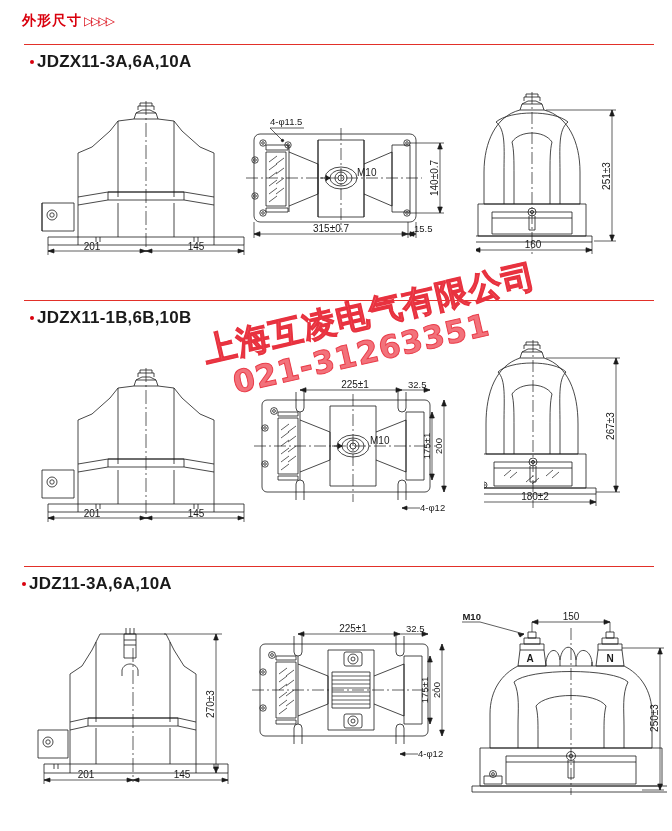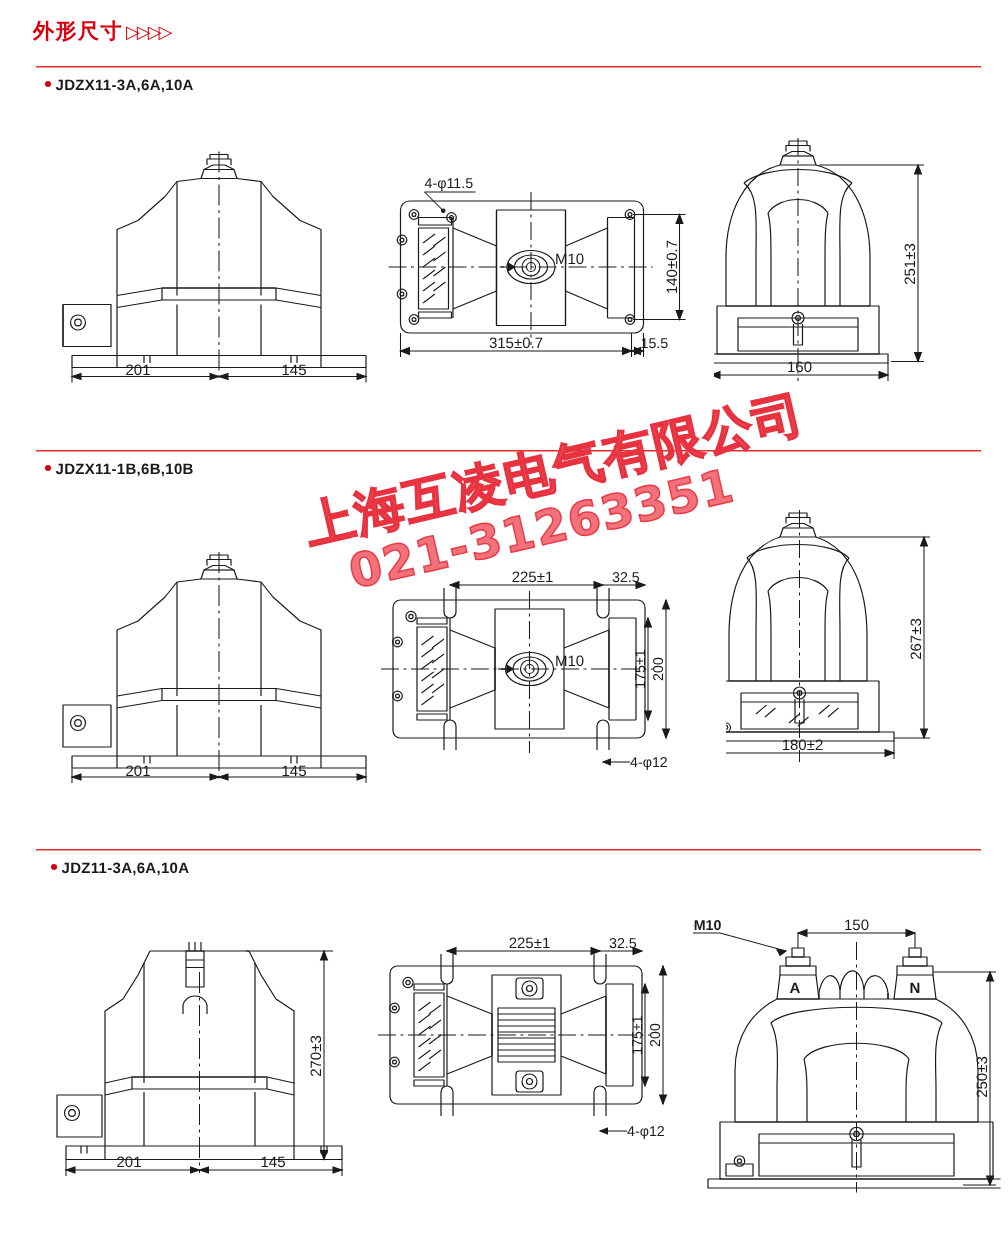--- a/index.html
+++ b/index.html
@@ -17,21 +17,21 @@
     white-space:nowrap;
   }
   .page-title .chev{font-size:12px;letter-spacing:-2px;padding-left:2px;color:#d9000d;}
 
   .divider{
     position:absolute;left:24px;width:630px;height:0;
     border-top:1.4px solid #e23029;
   }
 
   .model-label{
-    position:absolute;font-size:10px;color:#1a1a1a;font-weight:bold;
+    position:absolute;font-size:17px;color:#1a1a1a;font-weight:bold;
     letter-spacing:0.2px;white-space:nowrap;
   }
   .model-label .dot{
     display:inline-block;width:4px;height:4px;border-radius:50%;
     background:#d9000d;margin-right:3px;vertical-align:middle;
     position:relative;top:-1px;
   }
 
   
   .dwg{position:absolute;}
@@ -67,21 +67,21 @@
     <span>外形尺寸</span><span class="chev">▷▷▷▷</span>
   </div>
 
   <div class="divider" style="top:44px"></div>
   <div class="model-label" style="left:30px;top:52px"><span class="dot"></span><span>JDZX11-3A,6A,10A</span></div>
 
   <div class="divider" style="top:300px"></div>
   <div class="model-label" style="left:30px;top:308px"><span class="dot"></span><span>JDZX11-1B,6B,10B</span></div>
 
   <div class="divider" style="top:566px"></div>
-  <div class="model-label" style="left:34px;top:574px"><span class="dot"></span><span>JDZ11-3A,6A,10A</span></div>
+  <div class="model-label" style="left:22px;top:574px"><span class="dot"></span><span>JDZ11-3A,6A,10A</span></div>
 
   <div class="dwg" style="left:30px;top:85px">
     <svg width="230" height="180" viewBox="0 0 230 180">
       <g fill="none" stroke="#1a1a1a" stroke-width="0.8" stroke-linejoin="round">
 
         <path d="M104 34 L106 28 L112 25 L120 25 L126 28 L128 34 Z"></path>
         <path d="M106 28 L126 28"></path>
         <path d="M108 25 L108 21 L124 21 L124 25"></path>
         <path d="M110 21 L110 18 L122 18 L122 21"></path>
 
@@ -125,21 +125,21 @@
         <path d="M18 166 l6 -2 v4 z" fill="#1a1a1a"></path>
         <path d="M214 166 l-6 -2 v4 z" fill="#1a1a1a"></path>
         <path d="M116 166 l-6 -2 v4 z" fill="#1a1a1a"></path>
         <path d="M116 166 l6 -2 v4 z" fill="#1a1a1a"></path>
       </g>
       <text x="62" y="165" text-anchor="middle" font-size="10" font-family="Liberation Sans, sans-serif" fill="#1a1a1a">201</text>
       <text x="166" y="165" text-anchor="middle" font-size="10" font-family="Liberation Sans, sans-serif" fill="#1a1a1a">145</text>
     </svg>
   </div>
 
-  <div class="dwg" style="left:257px;top:112px">
+  <div class="dwg" style="left:244px;top:112px">
     <svg width="220" height="140" viewBox="0 0 220 140">
       <g fill="none" stroke="#1a1a1a" stroke-width="0.8" stroke-linejoin="round">
 
         <rect x="10" y="22" width="162" height="88" rx="6"></rect>
 
         <circle cx="19" cy="31" r="3.2"></circle>
           <circle cx="19" cy="31" r="1.3"></circle>
         <circle cx="163" cy="31" r="3.2"></circle>
           <circle cx="163" cy="31" r="1.3"></circle>
         <circle cx="19" cy="101" r="3.2"></circle>

